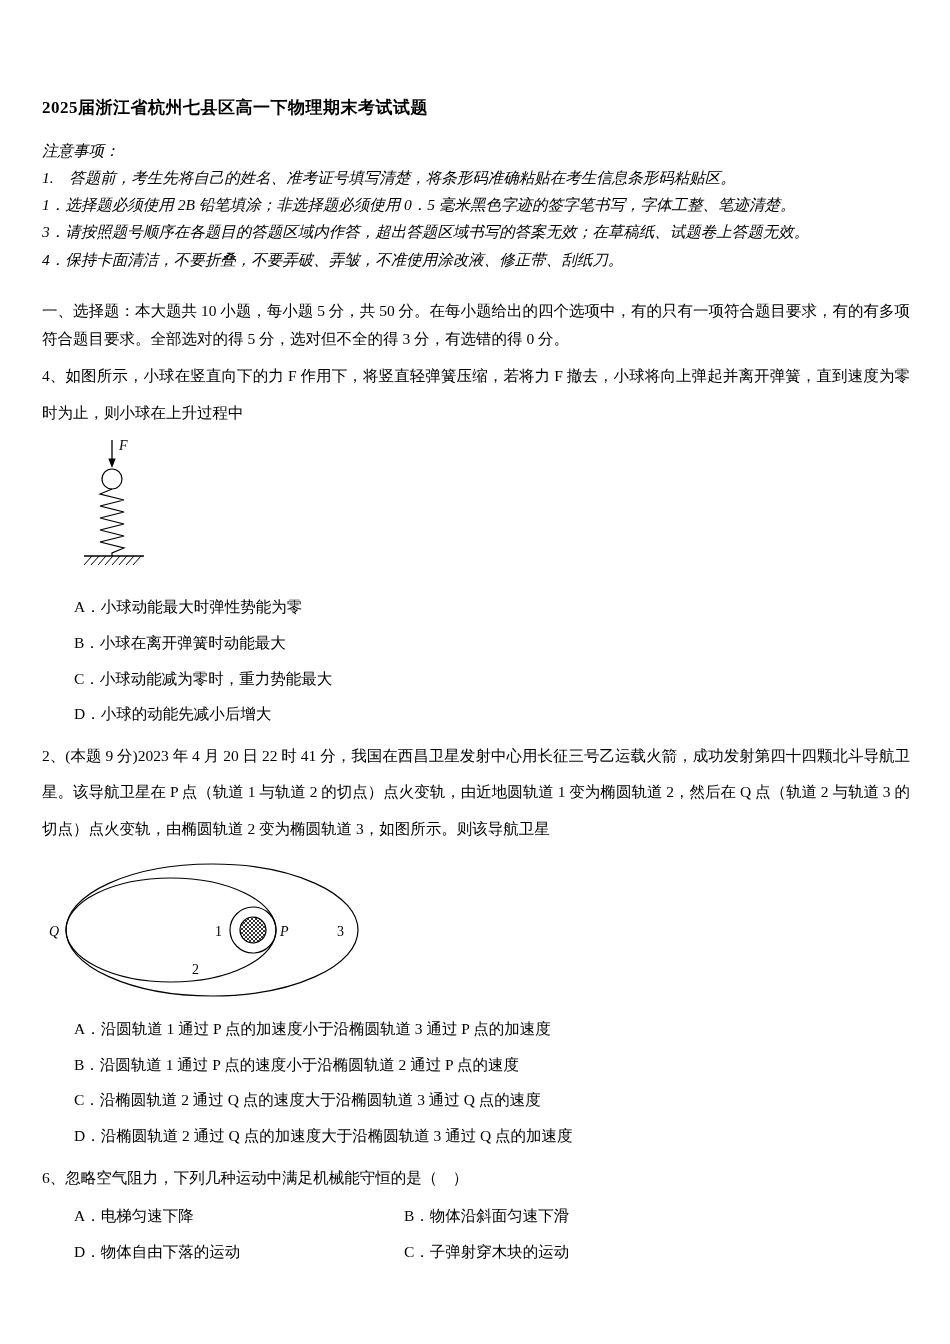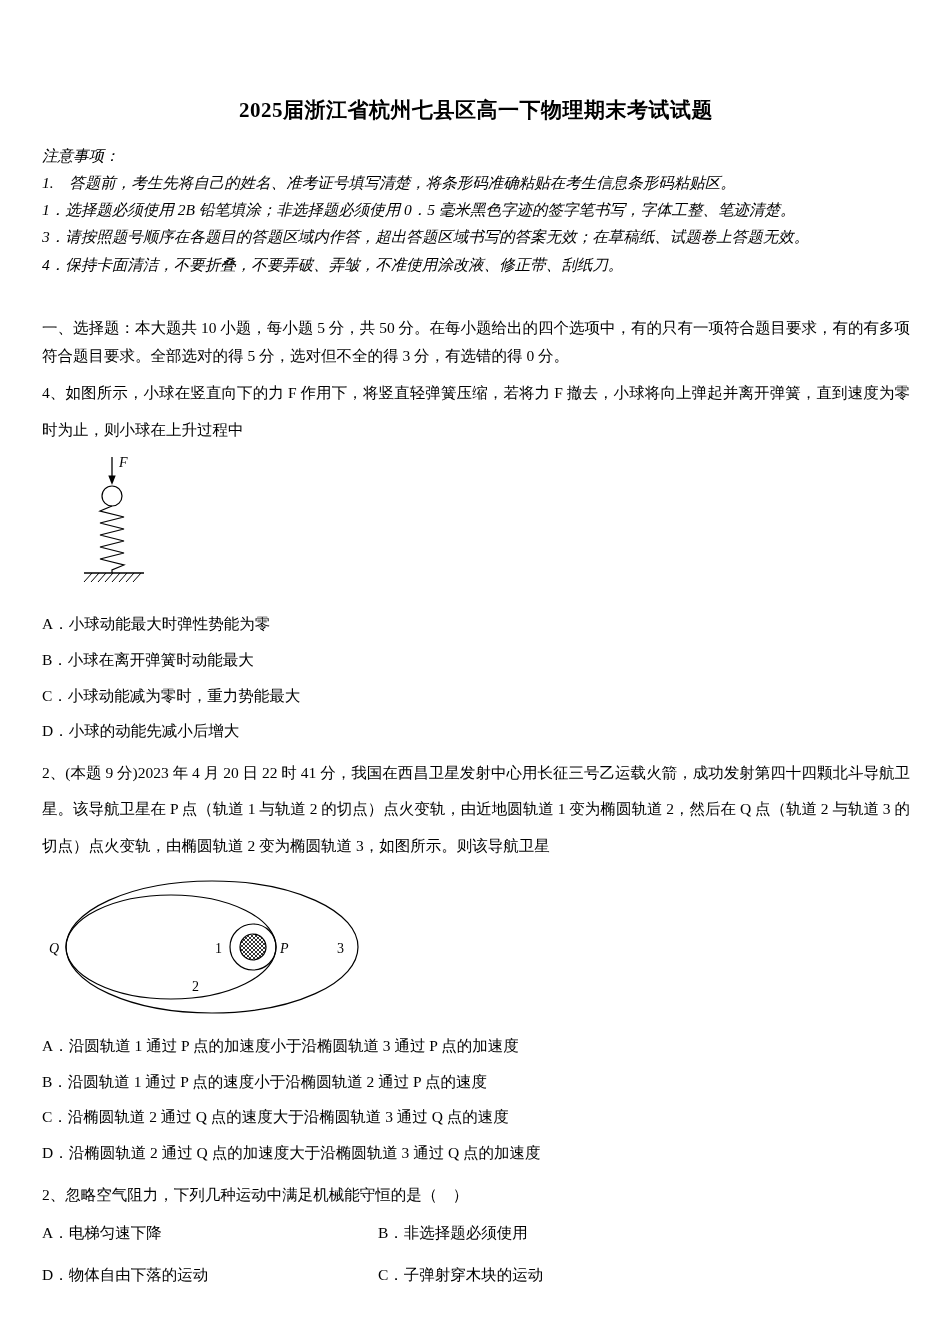--- a/index.html
+++ b/index.html
@@ -14,56 +14,54 @@
     font-family: "Liberation Serif", serif;
   }
   .page {
     box-sizing: border-box;
     width: 950px;
     min-height: 1344px;
     padding: 96px 40px 30px 42px;
     font-size: 15.5px;
   }
   .title {
-    text-align: center;
     font-weight: bold;
-    font-size: 21px;
+    font-size: 17px;
     margin-bottom: 18px;
     letter-spacing: 0.5px;
   }
   .notice { line-height: 1.75; font-style: italic; }
   .notice-heading { }
   .notice-item { text-align: justify; }
   .section-heading {
-    margin-top: 36px;
+    margin-top: 24px;
     line-height: 1.8;
     text-align: justify;
   }
   .stem {
     margin-top: 6px;
     line-height: 2.35;
     text-align: justify;
   }
   .opts { margin-top: 2px; }
-  .opt { line-height: 2.3; }
+  .opt { line-height: 2.3; margin-left: 32px; }
   .fig1 { margin: 4px 0 12px 38px; }
   .fig2 { margin: 8px 0 6px 2px; }
   svg { display: block; }
   svg text {
     font-family: "Liberation Serif", serif;
     font-size: 14px;
     fill: #000;
   }
   svg text.ital { font-style: italic; }
   .q3opts {
     display: grid;
     grid-template-columns: 330px 1fr;
     line-height: 2.15;
     margin-top: 2px;
-    gap: 6px;
   }
 </style>
 </head>
 <body>
 
 <div class="page">
 
   <div class="title">2025届浙江省杭州七县区高一下物理期末考试试题</div>
 
   <div class="notice">
@@ -143,22 +141,22 @@
 
     <div class="opts">
       <div class="opt">A．沿圆轨道 1 通过 P 点的加速度小于沿椭圆轨道 3 通过 P 点的加速度</div>
       <div class="opt">B．沿圆轨道 1 通过 P 点的速度小于沿椭圆轨道 2 通过 P 点的速度</div>
       <div class="opt">C．沿椭圆轨道 2 通过 Q 点的速度大于沿椭圆轨道 3 通过 Q 点的速度</div>
       <div class="opt">D．沿椭圆轨道 2 通过 Q 点的加速度大于沿椭圆轨道 3 通过 Q 点的加速度</div>
     </div>
   </div>
 
   <div class="q">
-    <div class="stem">2、忽略空气阻力，下列几种运动中满足机械能守恒的是（　）</div>
+    <div class="stem">6、忽略空气阻力，下列几种运动中满足机械能守恒的是（　）</div>
     <div class="q3opts">
       <div class="opt">A．电梯匀速下降</div>
-      <div class="opt">B．非选择题必须使用</div>
+      <div class="opt">B．物体沿斜面匀速下滑</div>
       <div class="opt">D．物体自由下落的运动</div>
       <div class="opt">C．子弹射穿木块的运动</div>
     </div>
   </div>
 
 </div>
 
 </body></html>

